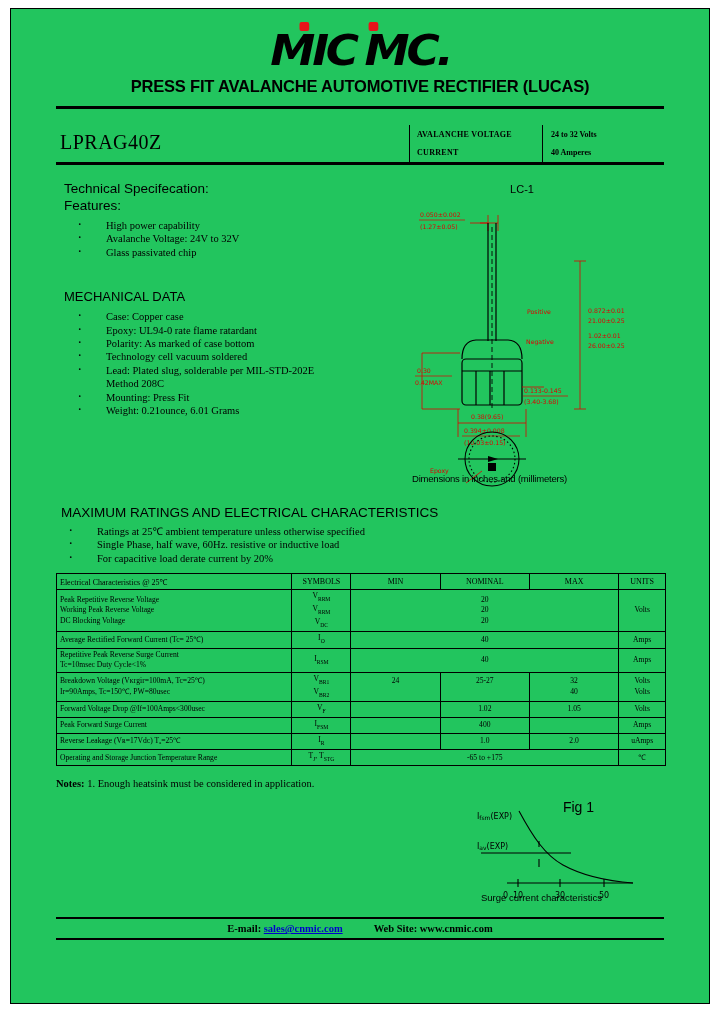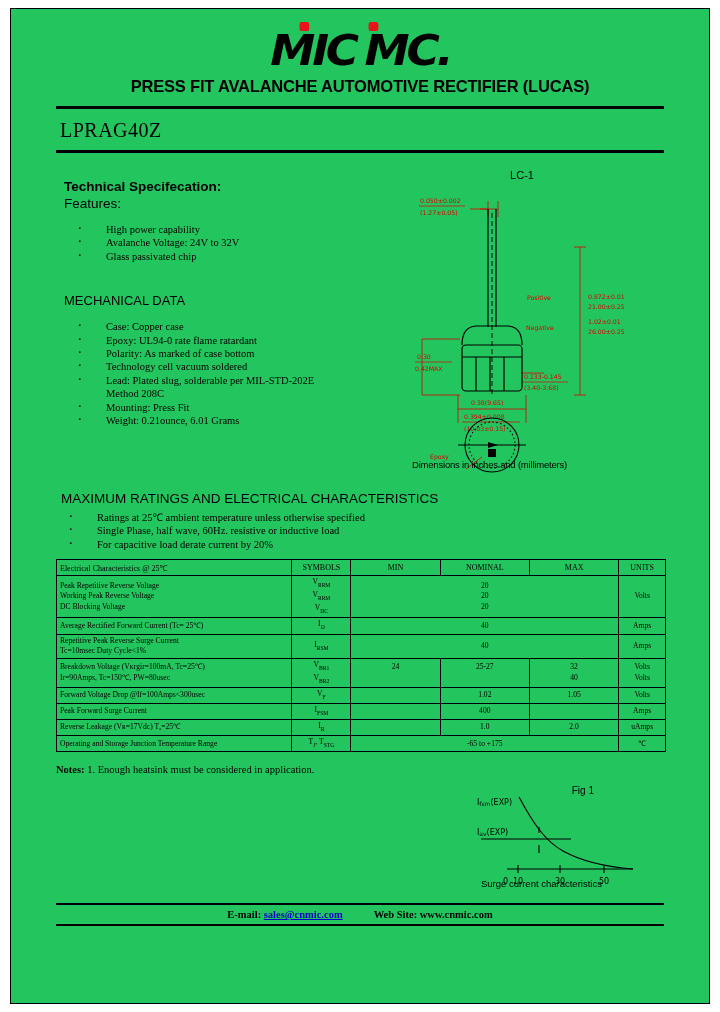--- a/index.html
+++ b/index.html
@@ -55,21 +55,21 @@
     font-weight: 700;
     margin-top: 6px;
     letter-spacing: -0.2px;
   }
   .rule-thick {
     border-top: 3px solid #000;
     margin: 10px 45px 0 45px;
   }
   
   .part-header {
-    margin: 4px 45px;
+    margin: 16px 45px;
     display: flex;
     align-items: stretch;
     border-bottom: 3px solid #000;
     min-height: 40px;
     gap: 44px;
   }
   .part-number {
     flex: 1;
     font-size: 20px;
     font-family: "Liberation Serif", serif;
@@ -109,26 +109,26 @@
     margin: 14px 45px 0 45px;
   }
   .col-left { width: 340px; }
   .col-right { flex: 1; position: relative; }
 
   .h-sans {
     font-family: "Liberation Sans", sans-serif;
     font-size: 13.5px;
     margin: 0 0 2px 8px;
   }
-  .h-sans.sp { margin-top: 12px; font-weight: bold; }
+  .h-sans.sp { margin-top: 0; }
   .h-sans.mech { margin-top: 30px; font-size: 13px; }
 
   ul.bullets {
     list-style: none;
-    margin: 12px 0 0 0;
+    margin: 6px 0 0 0;
     padding: 0 0 0 14px;
     font-size: 10.5px;
     line-height: 13.4px;
   }
   ul.bullets li {
     position: relative;
     padding-left: 36px;
   }
   ul.bullets li::before {
     content: "·";
@@ -206,21 +206,21 @@
   
   .fig-area {
     position: relative;
     height: 120px;
     margin: 2px 45px 0 45px;
   }
   .fig-holder { position: absolute; right: 22px; top: 6px; width: 175px; }
   .fig-title {
     position: absolute; right: 48px; top: 2px;
     font-family: "Liberation Sans", sans-serif;
-    font-size: 10px;
+    font-size: 14px;
   }
   .fig-cap {
     position: absolute; left: 14px; top: 95px;
     font-family: "Liberation Sans", sans-serif;
     font-size: 9.5px;
     white-space: nowrap;
   }
   
   .footer-rule {
     border-top: 2px solid #000;
@@ -254,20 +254,30 @@
       <span>MIC</span><span style="display:inline-block;width:8px"></span><span>MC</span><span>.</span>
     </div>
   </div>
 
   <div class="main-title">PRESS FIT AVALANCHE AUTOMOTIVE RECTIFIER (LUCAS)</div>
 
   <div class="rule-thick"></div>
 
   <div class="part-header">
     <div class="part-number">LPRAG40Z</div>
+    <div class="spec-block">
+      <div class="spec-row">
+        <div class="lbl">AVALANCHE VOLTAGE</div>
+        <div class="val">24 to 32 Volts</div>
+      </div>
+      <div class="spec-row">
+        <div class="lbl">CURRENT</div>
+        <div class="val">40 Amperes</div>
+      </div>
+    </div>
   </div>
 
   <div class="body-area">
 
     <div class="col-left">
       <div class="h-sans sp">Technical Specifecation:</div>
       <div class="h-sans">Features:</div>
       <ul class="bullets">
         <li><span>High power capability</span></li>
         <li><span>Avalanche Voltage: 24V to 32V</span></li>

